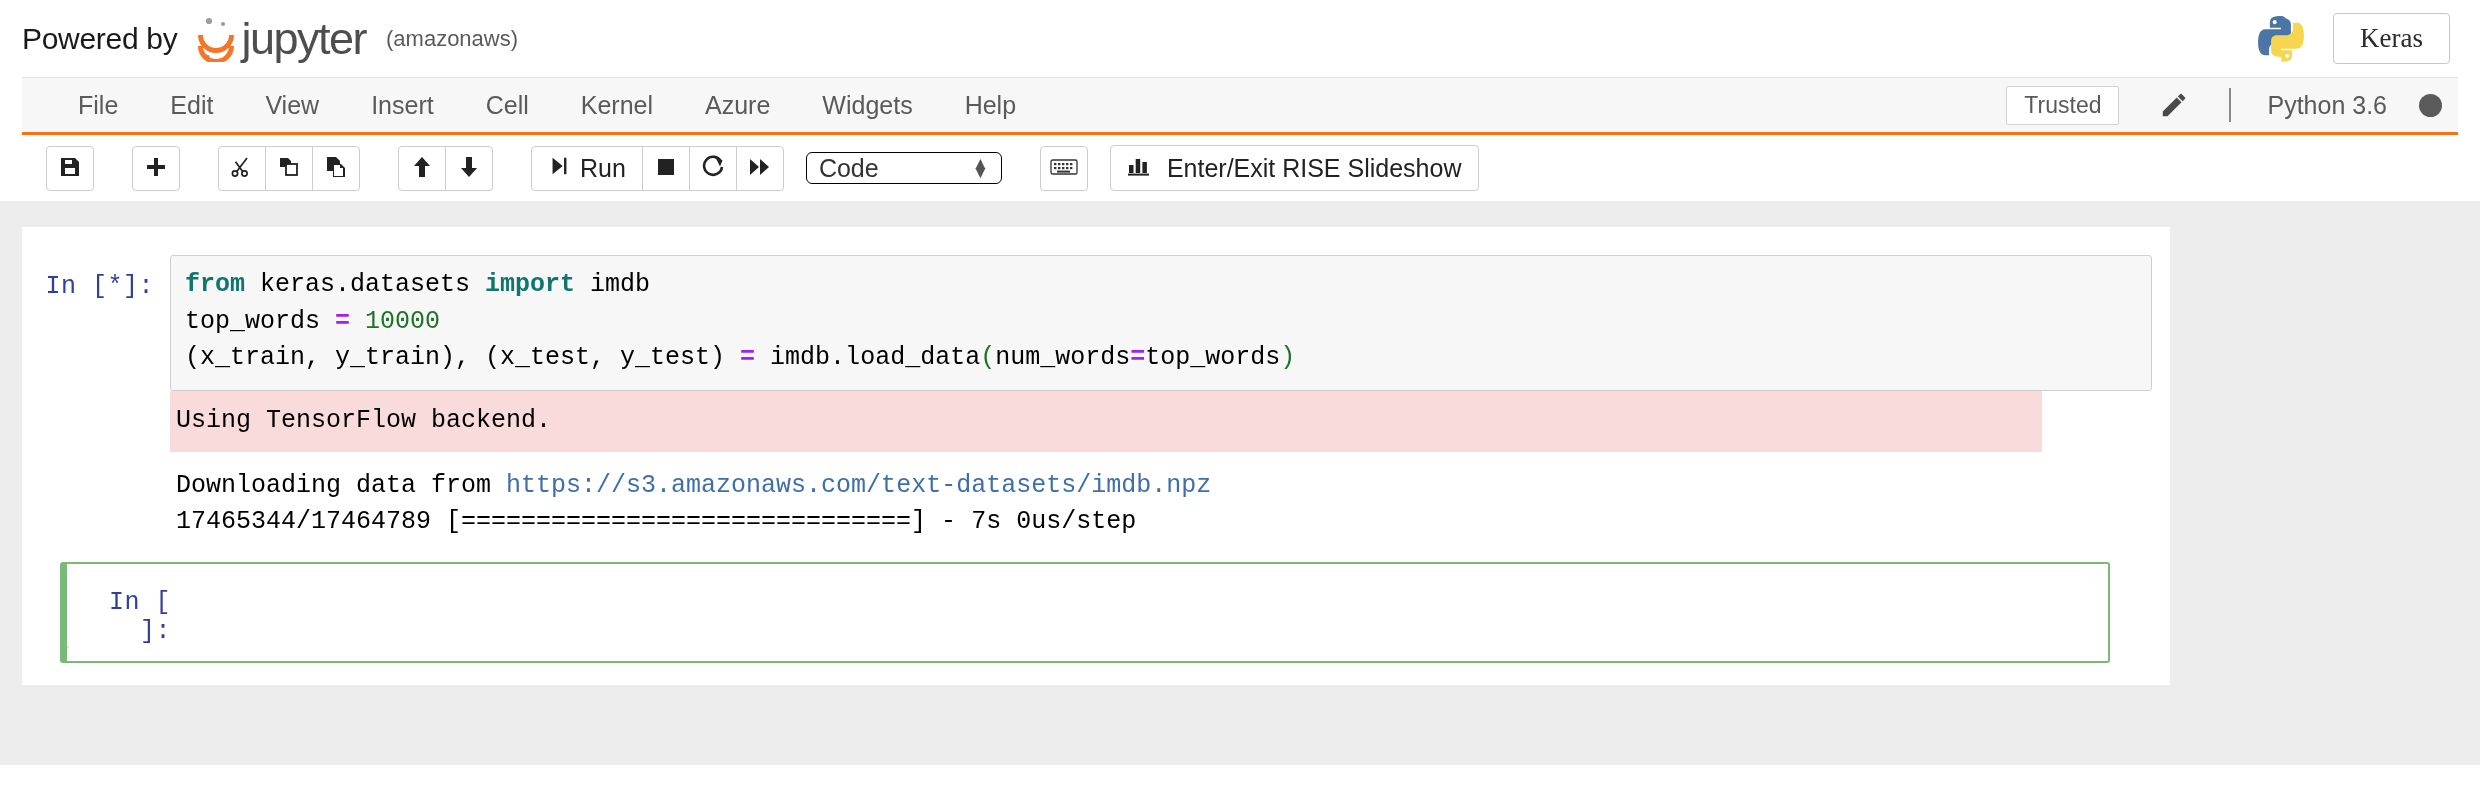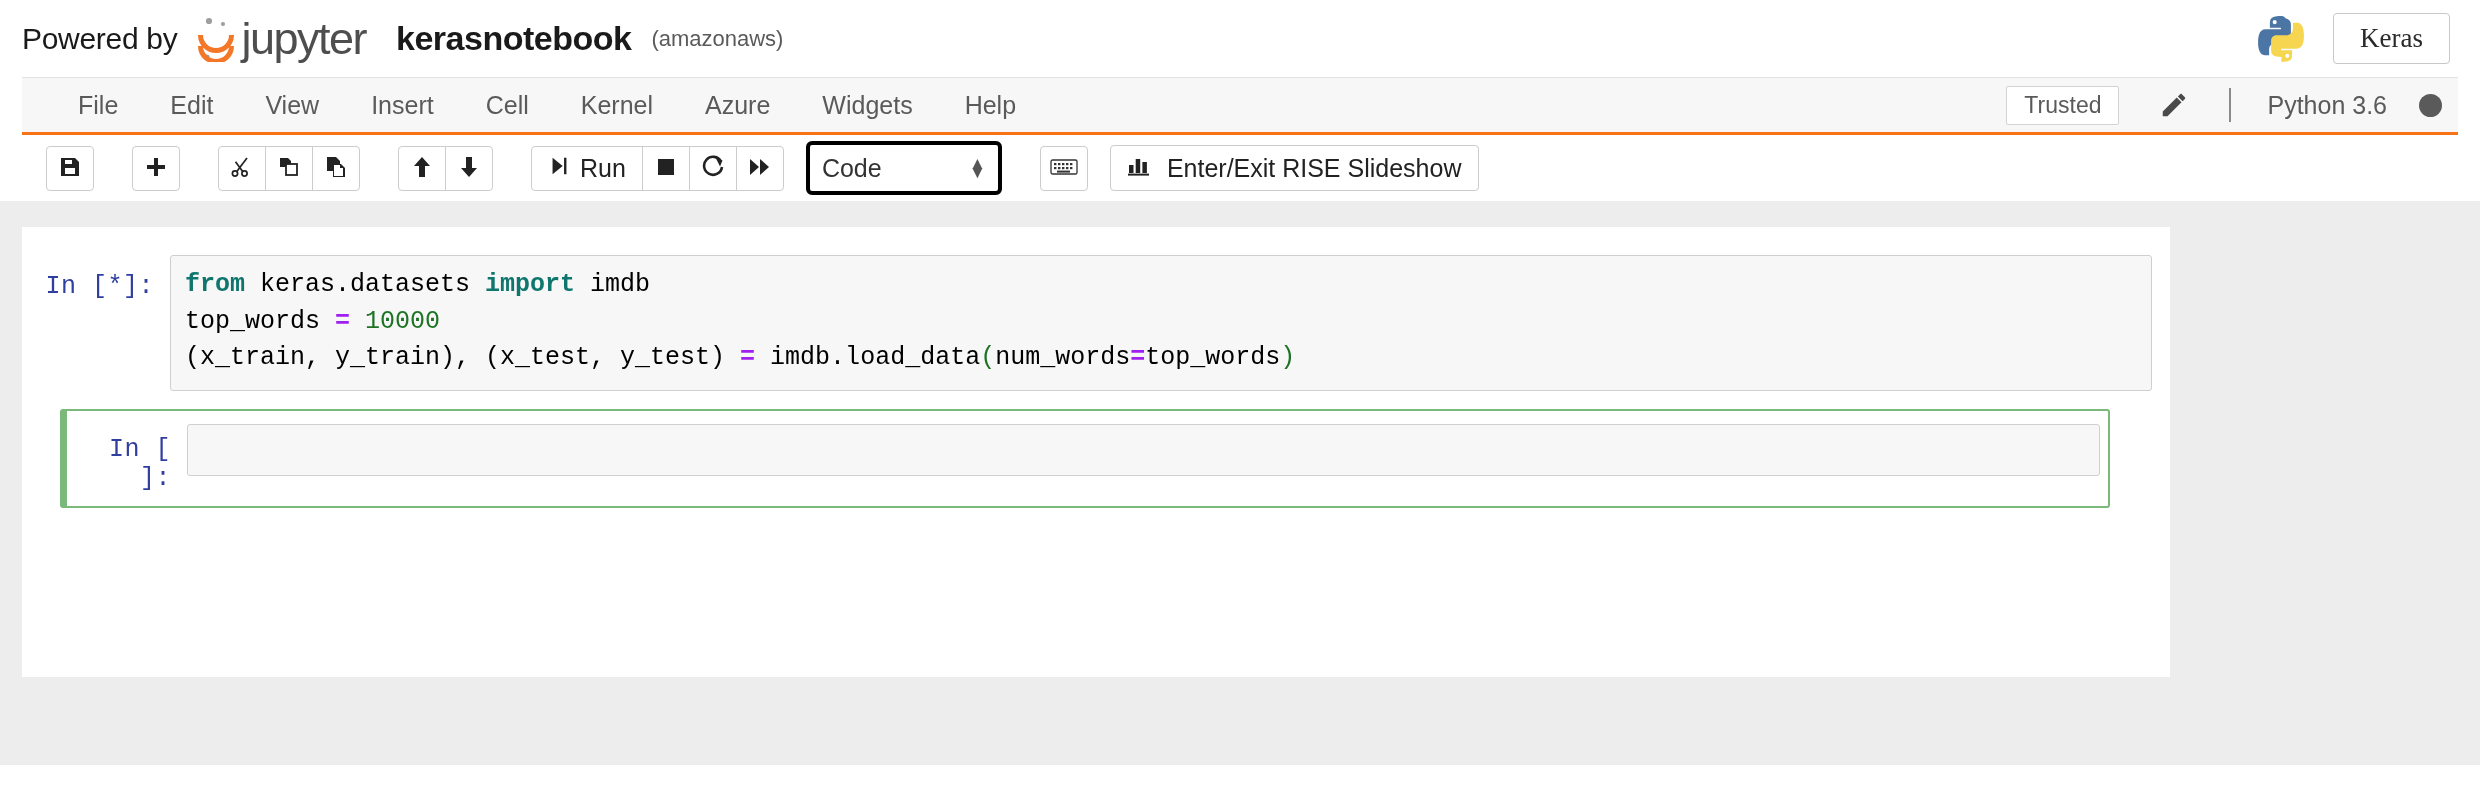--- a/index.html
+++ b/index.html
@@ -145,22 +145,22 @@
     align-items: center;
     justify-content: center;
     margin-left: -1px;
     color: #222;
   }
   .tgroup .tbtn:first-child { margin-left: 16px; border-radius: 4px 0 0 4px; }
   .tgroup .tbtn:last-child { border-radius: 0 4px 4px 0; }
   .tgroup .tbtn:only-child { border-radius: 4px; }
   .tbtn.wide { padding: 0 16px; gap: 10px; font-size: 25px; color: #222; }
   .celltype-select {
-    width: 196px; height: 54px;
-    border: 4px solid #000000;
+    width: 196px; height: 32px;
+    border: 1px solid #000000;
     border-radius: 6px;
     background: #fff;
     display: flex;
     align-items: center;
     padding: 0 12px;
     margin-right: 22px;
     font-size: 25px;
     color: #333;
     position: relative;
   }
@@ -204,20 +204,21 @@
     align-items: flex-start;
     padding: 0 18px 0 0;
     position: relative;
   }
   .cell.selected {
     border: 2px solid #7bb97b;
     border-left: 7px solid #7bb97b;
     border-radius: 3px;
     margin: 18px 60px 0 38px;
     padding: 13px 8px 13px 0;
+    flex-direction: column;
   }
   .prompt {
     width: 148px;
     min-width: 148px;
     text-align: right;
     font-family: "Liberation Mono", monospace;
     font-size: 25px;
     color: #303f9f;
     padding-top: 17px;
     padding-right: 16px;
@@ -282,21 +283,20 @@
         <circle cx="15" cy="5" r="3.1" fill="#9e9e9e"></circle>
         <circle cx="29" cy="8" r="2.1" fill="#9e9e9e"></circle>
         <circle cx="13" cy="41" r="2.6" fill="#9e9e9e"></circle>
         <path d="M4 19 A18 18 0 0 0 40 19 L35 19 A13 13 0 0 1 9 19 Z" fill="#f37726"></path>
         <path d="M40 30 A18 18 0 0 1 4 30 L9 30 A13 13 0 0 0 35 30 Z" fill="#f37726"></path>
       </svg>
     </span>
     <span class="jupyter-word">jupyter</span>
   </a>
 
-  <span class="nb-name">kerasnotebook</span>
   <span class="autosaved">(amazonaws)</span>
 
   <div class="header-right">
     <span class="py-logo">
       <svg width="52" height="52" viewBox="0 0 52 52">
         <path d="M25.6 3c-5.2 0-8.9 1.2-10 3.3-.6 1.2-.7 2.7-.7 4.6v3.8h11v1.6H10.4c-3 0-5.4 1.9-6.4 5.4-.8 2.9-.9 4.7-.9 7.6 0 2.8.1 4.6.9 7.5 1 3.5 2.9 5.4 5.9 5.4h4.2v-5.9c0-3.5 3-6.6 6.6-6.6h9.9c2.9 0 5.3-2.4 5.3-5.4V10.9c0-2.9-2.2-5-5.1-5.5C28.9 3.1 27.2 3 25.6 3zm-5.9 4.1c1.1 0 2 .9 2 2.1 0 1.1-.9 2-2 2s-2-.9-2-2c0-1.2.9-2.1 2-2.1z" fill="#4b75a5"></path>
         <path d="M26.4 49c5.2 0 8.9-1.2 10-3.3.6-1.2.7-2.7.7-4.6v-3.8h-11v-1.6h15.5c3 0 5.4-1.9 6.4-5.4.8-2.9.9-4.7.9-7.6 0-2.8-.1-4.6-.9-7.5-1-3.5-2.9-5.4-5.9-5.4h-4.2v5.9c0 3.5-3 6.6-6.6 6.6h-9.9c-2.9 0-5.3 2.4-5.3 5.4v10.4c0 2.9 2.2 5 5.1 5.5 1.9.3 3.6.4 5.2.4zm5.9-4.1c-1.1 0-2-.9-2-2.1 0-1.1.9-2 2-2s2 .9 2 2c0 1.2-.9 2.1-2 2.1z" fill="#f6d651"></path>
       </svg>
     </span>
     <button class="keras-btn">Keras</button>
@@ -478,20 +478,25 @@
 <div class="page-bg">
   <div class="notebook">
 
     <div class="cell">
       <div class="prompt">In [*]:</div>
       <div class="input-area" id="cell0-code"><span class="kw">from</span><span> keras.datasets </span><span class="kw">import</span><span> imdb</span>
 <span>top_words </span><span class="op">=</span><span> </span><span class="num">10000</span>
 <span>(x_train, y_train), (x_test, y_test) </span><span class="op">=</span><span> imdb.load_data</span><span class="paren">(</span><span>num_words</span><span class="op">=</span><span>top_words</span><span class="paren">)</span></div>
     </div>
 
+    <div class="outputs">
+      <div class="out-stderr">Using TensorFlow backend.</div>
+      <div class="out-stdout"><span>Downloading data from </span><a class="out-link">https://s3.amazonaws.com/text-datasets/imdb.npz</a>
+<span>17465344/17464789 [==============================] - 7s 0us/step</span></div>
+    </div>
 
     <div class="cell selected">
       <div class="prompt">In [ ]:</div>
       <div class="input-area empty"></div>
     </div>
 
   </div>
 </div>
 
 </body></html>

